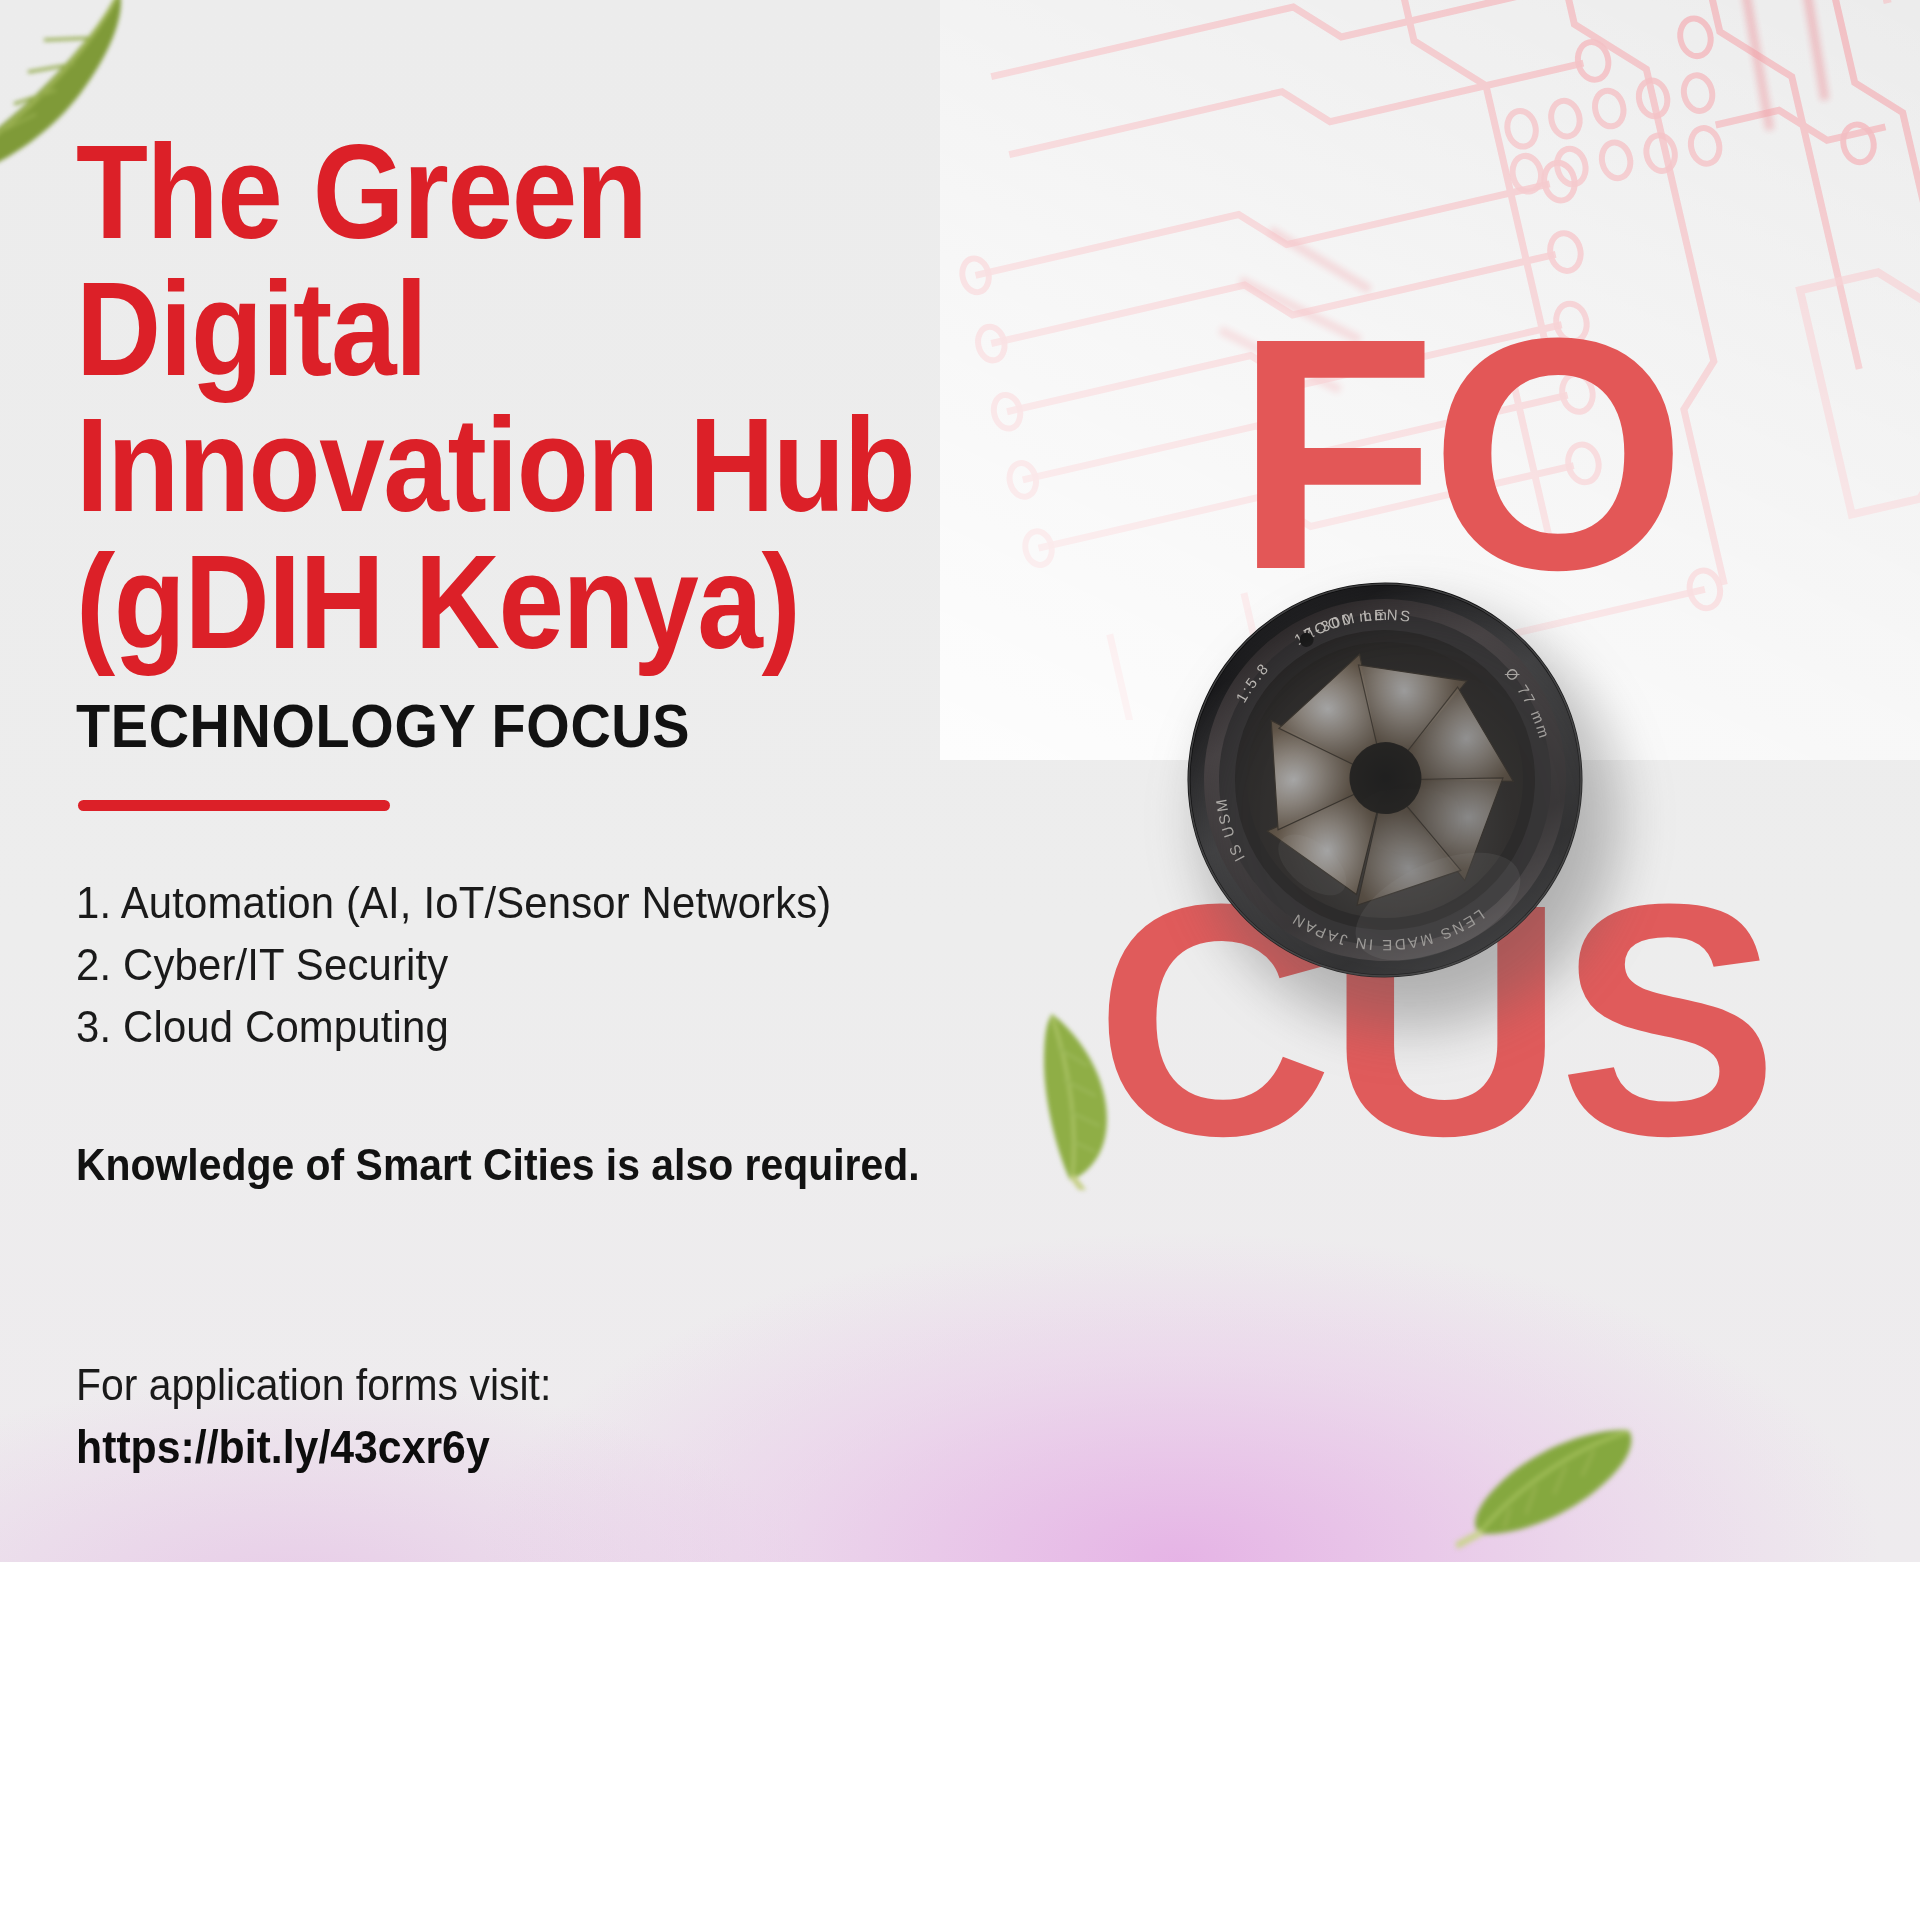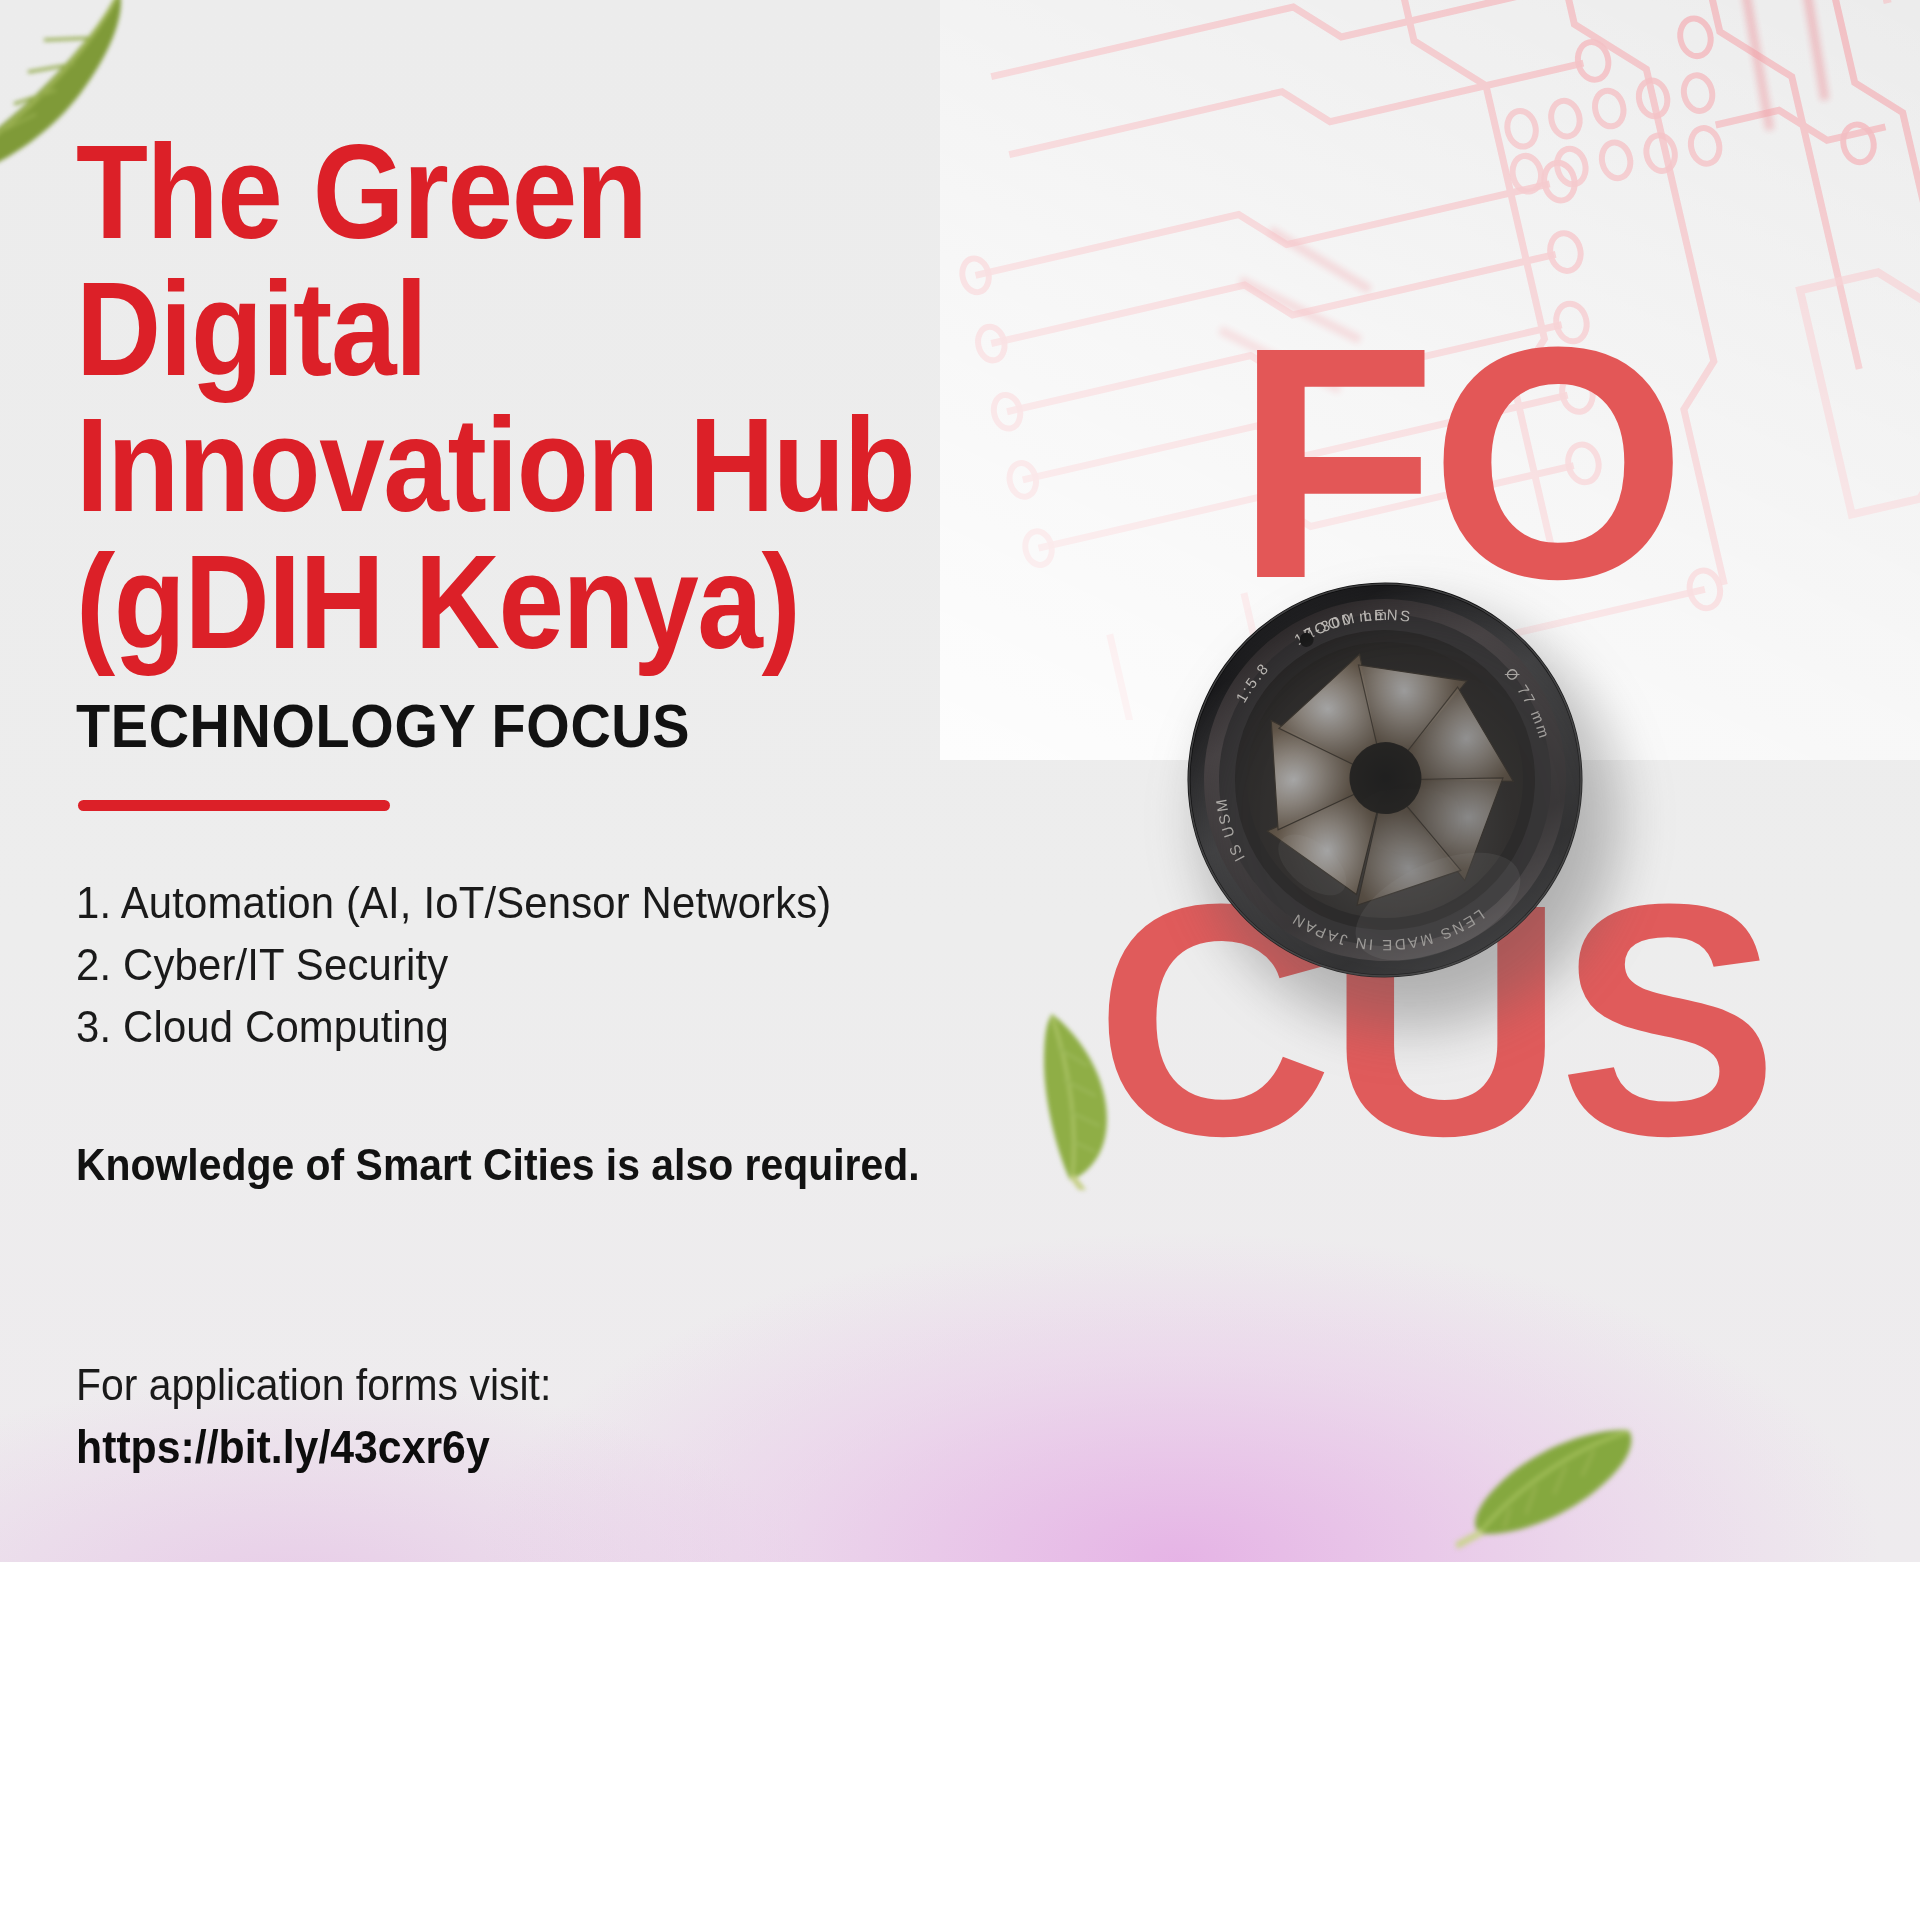--- a/index.html
+++ b/index.html
@@ -32,21 +32,21 @@
 
   
   .wash { position:absolute; right:0; top:0; width:980px; height:760px;
           background:linear-gradient(205deg, rgba(255,255,255,0) 0%, rgba(255,255,255,.55) 55%, rgba(255,255,255,.9) 100%);
           pointer-events:none; }
 
   
   .focusword { position:absolute; font-family:"Liberation Sans", sans-serif;
                font-weight:bold; letter-spacing:-.02em; line-height:.82;
                user-select:none; }
-  .focus-fo  { left:1235px; top:328px; font-size:330px; color:#e35757; }
+  .focus-fo  { left:1235px; top:319px; font-size:330px; color:#e35757; }
   .focus-cus { left:1095px; top:885px; font-size:330px; color:#e05b5b; }
 
   
   .leaf { position:absolute; pointer-events:none; }
 
   
   .lens-wrap { position:absolute; left:1135px; top:530px; width:500px; height:500px; }
   .lens-shadow { position:absolute; left:40px; top:55px; width:470px; height:470px;
     border-radius:50%;
     background:radial-gradient(circle at 50% 50%, rgba(60,60,60,.55) 0%, rgba(90,90,90,.35) 55%, rgba(120,120,120,0) 72%);

